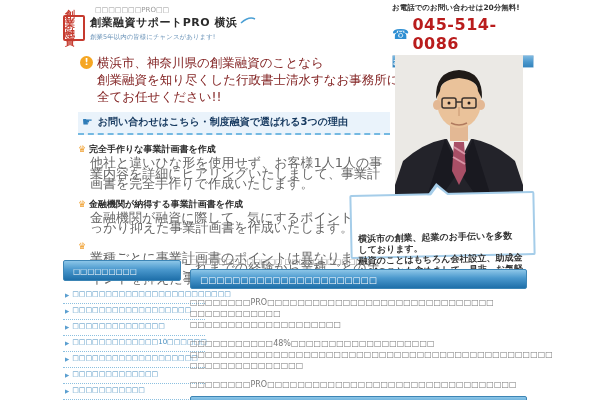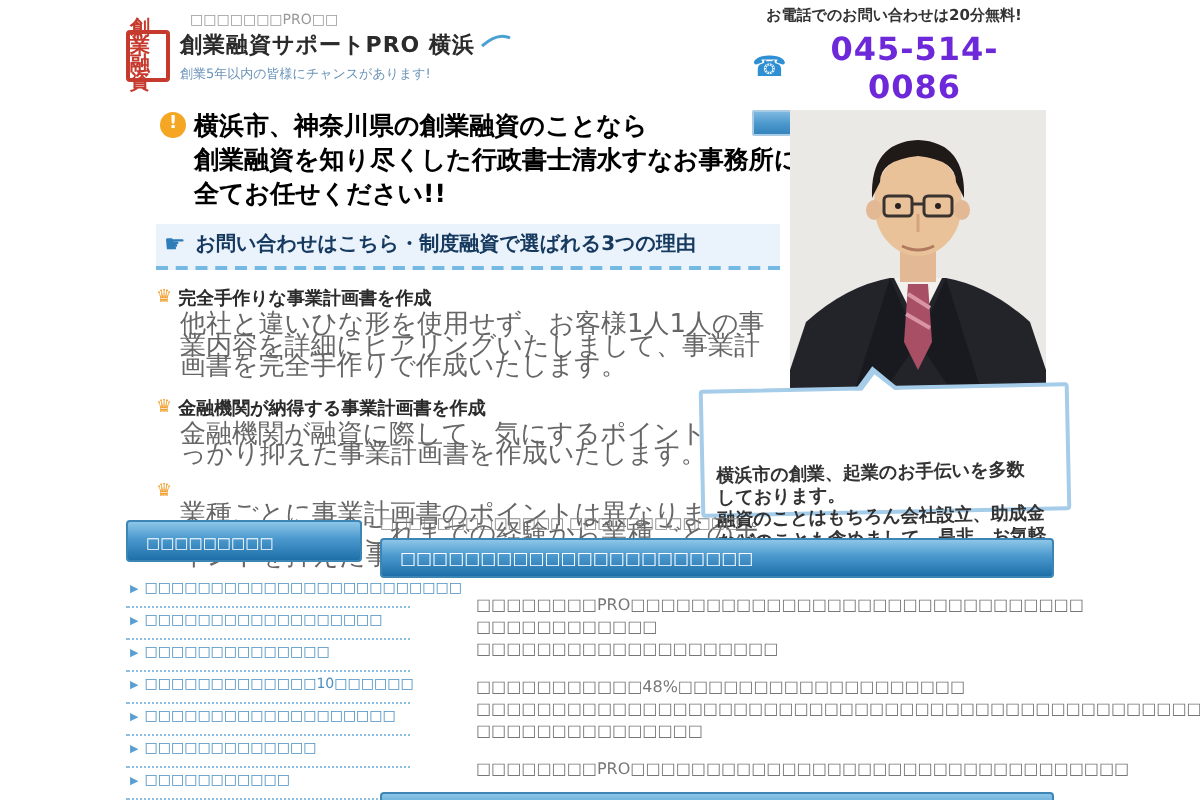--- a/index.html
+++ b/index.html
@@ -11,34 +11,34 @@
   .tiny-title { position:absolute; left:95px; top:6px; font-size:7px; color:#999; }
   .logo-row { position:absolute; left:63px; top:15px; display:flex; align-items:flex-start; }
   .seal { width:22px; height:26px; border:2px solid #c63a2e; color:#c63a2e; font-size:10px; font-weight:bold;
           display:flex; flex-direction:column; align-items:center; justify-content:center; line-height:9px;
           background:#fff; border-radius:2px; }
   .logo-text { margin-left:5px; }
   .site-title { font-size:11px; font-weight:bold; color:#2b2b2b; letter-spacing:0.5px; display:flex; align-items:flex-start; }
   .swoosh { margin-left:2px; }
   .site-tagline { font-size:6.5px; color:#6a93b8; margin-top:3px; }
 
-  .phone-block { position:absolute; left:376px; top:3px; width:142px; text-align:center; }
+  .phone-block { position:absolute; left:392px; top:3px; width:142px; }
   .phone-note { font-size:7.5px; font-weight:bold; color:#333; }
   .phone-row { margin-top:2px; display:flex; align-items:center; justify-content:center; }
   .phone-glyph { font-size:14px; color:#2e8fd3; margin-right:3px; }
-  .phone-number { font-size:16px; font-weight:bold; color:#6d28d9; letter-spacing:0.5px; }
+  .phone-number { font-size:16px; font-weight:bold; color:#b91c1c; letter-spacing:0.5px; }
   .contact-btn { margin-top:2px; height:13px; line-height:12px; color:#fff; font-size:7.5px; font-weight:bold;
                  background:linear-gradient(180deg,#7db8e0 0%,#4a97cc 55%,#3584bc 100%);
                  border:1px solid #a9cbe4; border-radius:1px; cursor:pointer; }
 
   
   .hero { position:absolute; left:80px; top:54px; display:flex; }
   .alert-icon { width:13px; height:13px; border-radius:50%; background:#f5a623; color:#fff; font-weight:bold;
                 font-size:9px; line-height:13px; text-align:center; margin:2px 4px 0 0; flex:none; }
-  .hero-text { font-size:12.5px; font-weight:bold; color:#000000; line-height:17px; white-space:pre-line; }
+  .hero-text { font-size:12.5px; font-weight:normal; color:#7f1d1d; line-height:17px; white-space:pre-line; }
 
   
   .reasons { position:absolute; left:78px; top:112px; width:312px; }
   .reasons-header { background:#eaf3fb; padding:3px 6px 4px 4px; display:flex; align-items:center;
                     border-bottom:2px dashed #74b9e2; }
   .pointer-icon { color:#2e7cb8; font-size:12px; margin-right:5px; line-height:12px; }
   .reasons-title { font-size:10px; font-weight:bold; color:#16395f; }
   .reason-item { margin-top:8px; }
   .reason-title-row { display:flex; align-items:center; }
   .crown-icon { color:#f0a030; font-size:9px; margin-right:3px; line-height:9px; }
@@ -63,21 +63,21 @@
   .menu { margin-top:7px; list-style:none; }
   .menu li { display:flex; align-items:flex-start; padding:2px 0 3px 2px; border-bottom:1px dotted #8cc0e0;
              color:#4a90c0; font-size:7px; line-height:9px; cursor:pointer; }
   .menu .arrow { font-size:5.5px; color:#5b9fd0; margin:1px 3px 0 0; }
 
   .main { position:absolute; left:190px; top:257px; width:337px; }
   .breadcrumb { font-size:7.5px; color:#888; line-height:10px; }
   .h-bar { margin-top:2px; height:20px; line-height:20px; padding-left:9px; color:#fff; font-size:8.5px; font-weight:bold;
            background:linear-gradient(180deg,#8cc6e8 0%,#4a98cd 45%,#1e6fa9 100%);
            border:1px solid #3d85b5; border-radius:2px; }
-  .para { font-size:8px; color:#777; line-height:11px; white-space:pre-line;margin-left:48px; }
+  .para { font-size:8px; color:#777; line-height:11px; white-space:pre-line; }
   .p1 { margin-top:8px; } .p2 { margin-top:8px; } .p3 { margin-top:8px; }
   .h-bar2 { margin-top:6px; }
 </style>
 </head>
 <body>
 
 <div id="page">
 
   <div class="tiny-title">□□□□□□□PRO□□</div>
 

